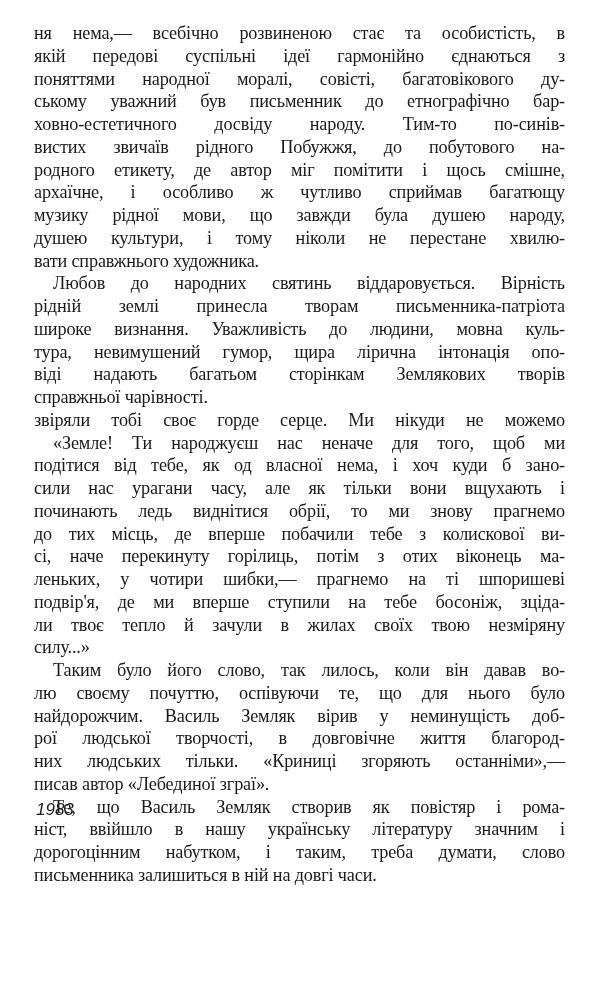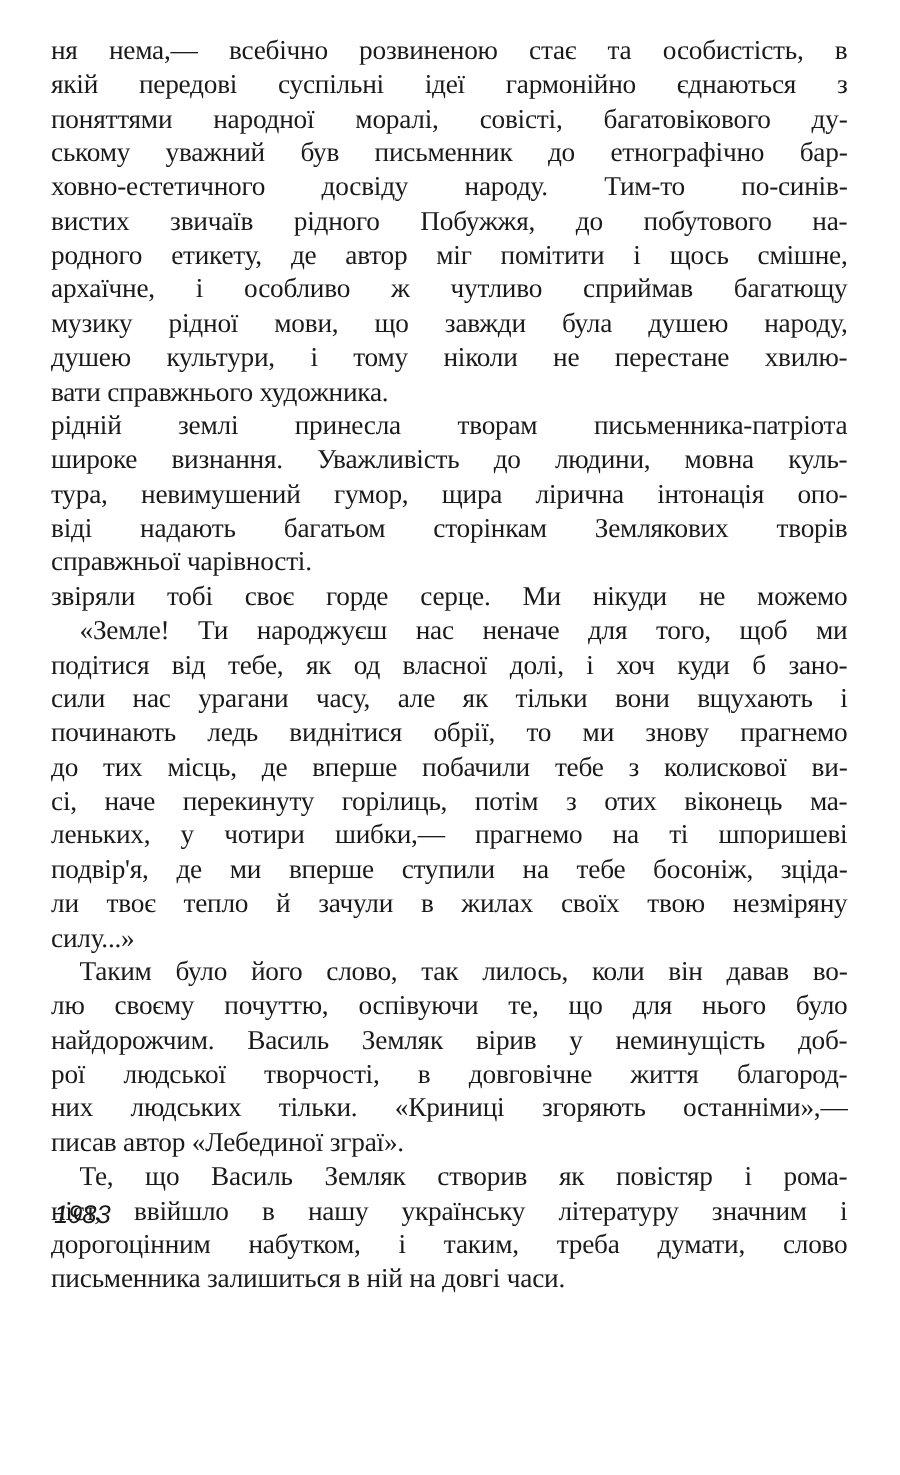--- a/index.html
+++ b/index.html
@@ -35,30 +35,31 @@
     <span class="line">ському уважний був письменник до етнографічно бар-</span>
     <span class="line">ховно-естетичного досвіду народу. Тим-то по-синів-</span>
     <span class="line">вистих звичаїв рідного Побужжя, до побутового на-</span>
     <span class="line">родного етикету, де автор міг помітити і щось смішне,</span>
     <span class="line">архаїчне, і особливо ж чутливо сприймав багатющу</span>
     <span class="line">музику рідної мови, що завжди була душею народу,</span>
     <span class="line">душею культури, і тому ніколи не перестане хвилю-</span>
     <span class="line last">вати справжнього художника.</span>
   </div>
   <div>
+    <span class="line indent">Любов до народних святинь віддаровується. Вірність</span>
     <span class="line">рідній землі принесла творам письменника-патріота</span>
     <span class="line">широке визнання. Уважливість до людини, мовна куль-</span>
     <span class="line">тура, невимушений гумор, щира лірична інтонація опо-</span>
     <span class="line">віді надають багатьом сторінкам Землякових творів</span>
     <span class="line last">справжньої чарівності.</span>
   </div>
   <div>
     <span class="line">звіряли тобі своє горде серце. Ми нікуди не можемо</span>
     <span class="line indent">«Земле! Ти народжуєш нас неначе для того, щоб ми</span>
-    <span class="line">подітися від тебе, як од власної долі, і хоч куди б зано-</span>
+    <span class="line">подітися від тебе, як од власної нема, і хоч куди б зано-</span>
     <span class="line">сили нас урагани часу, але як тільки вони вщухають і</span>
     <span class="line">починають ледь виднітися обрії, то ми знову прагнемо</span>
     <span class="line">до тих місць, де вперше побачили тебе з колискової ви-</span>
     <span class="line">сі, наче перекинуту горілиць, потім з отих віконець ма-</span>
     <span class="line">леньких, у чотири шибки,— прагнемо на ті шпоришеві</span>
     <span class="line">подвір'я, де ми вперше ступили на тебе босоніж, зціда-</span>
     <span class="line">ли твоє тепло й зачули в жилах своїх твою незміряну</span>
     <span class="line last">силу...»</span>
   </div>
   <div>

